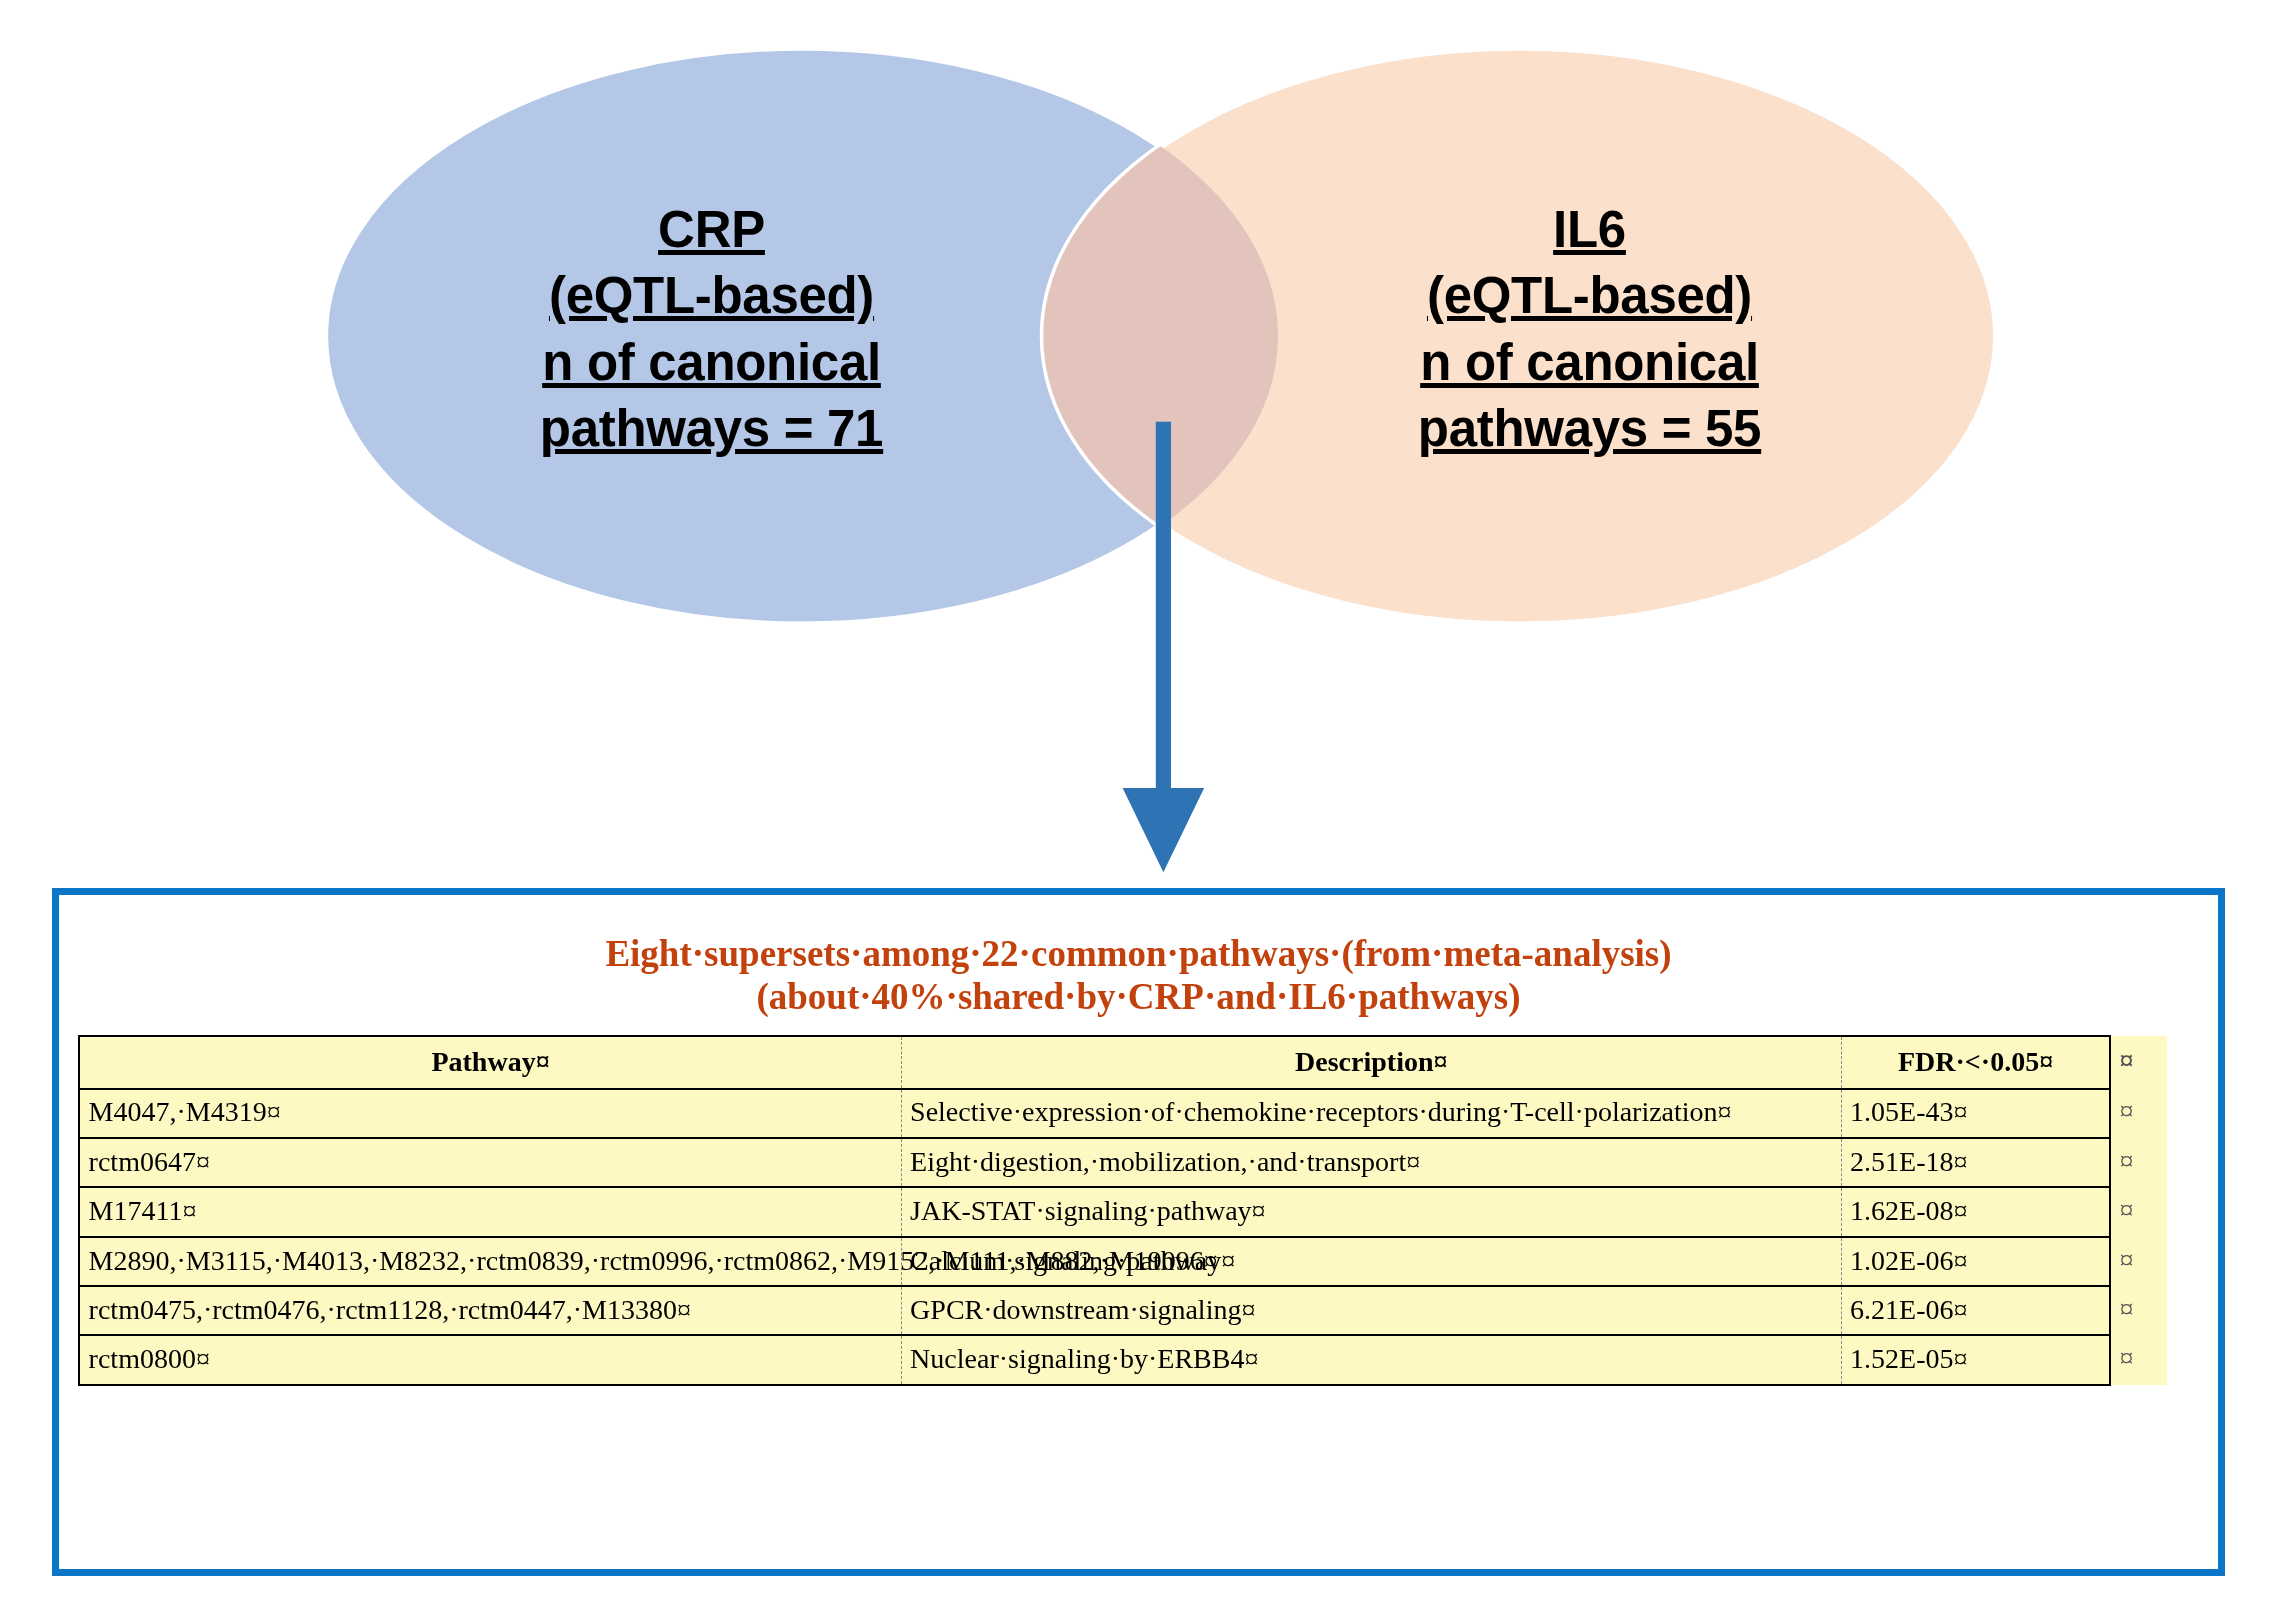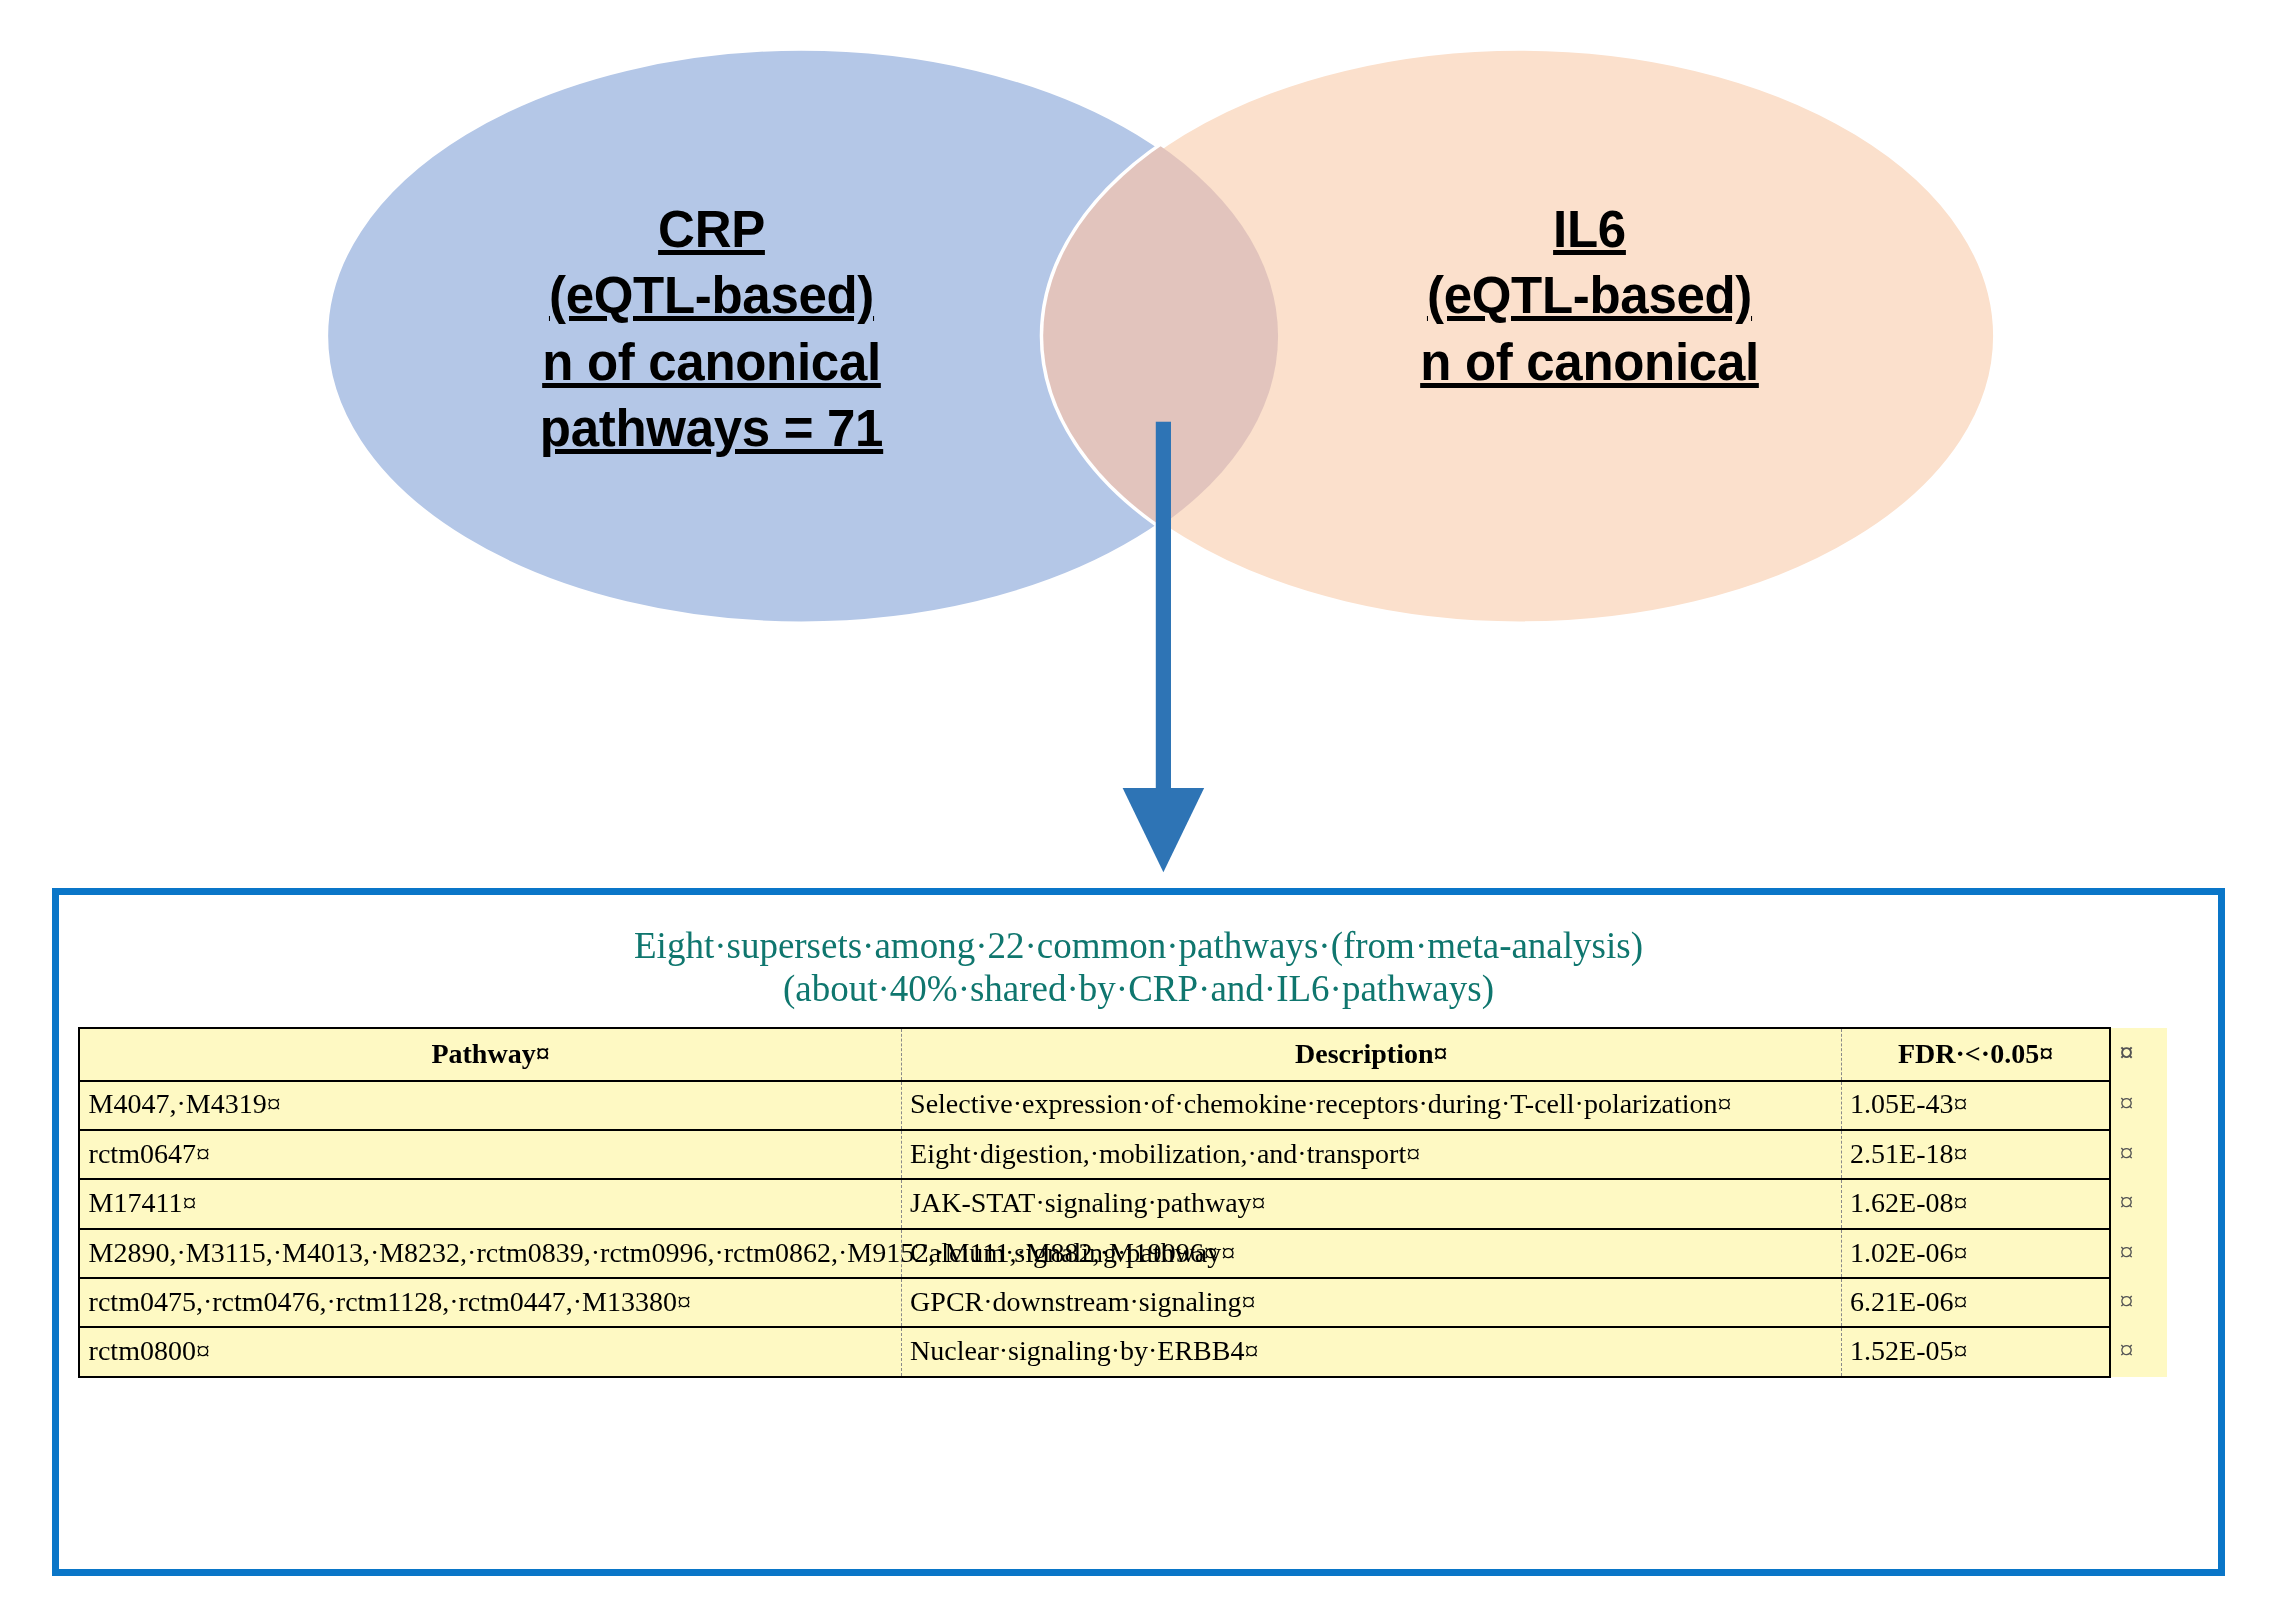--- a/index.html
+++ b/index.html
@@ -58,27 +58,27 @@
     position: absolute;
     left: 52px;
     top: 888px;
     width: 2173px;
     height: 688px;
     border: 7.6px solid #0A76C8;
     box-sizing: border-box;
     background: #ffffff;
   }
   #results-title {
-    margin: 30px 0 0 0;
+    margin: 38px 0 0 0;
     text-align: center;
     font-family: "Liberation Serif", serif;
-    font-weight: normal;
+    font-weight: bold;
     font-size: 37px;
     line-height: 1.16;
-    color: #0f766e;
+    color: #c2410c;
   }
   #results-title .ln { display: block; }
 
   
   #pathway-table {
     border-collapse: collapse;
     table-layout: fixed;
     width: 2088px;
     margin: 16.6px 0 0 19.3px;
     font-family: "Liberation Serif", serif;
@@ -153,20 +153,21 @@
     <span class="ln">CRP</span>
     <span class="ln">(eQTL-based)</span>
     <span class="ln">n of canonical</span>
     <span class="ln">pathways = 71</span>
   </div>
 
   <div class="venn-label" id="venn-label-il6">
     <span class="ln">IL6</span>
     <span class="ln">(eQTL-based)</span>
     <span class="ln">n of canonical</span>
+    <span class="ln">pathways = 55</span>
   </div>
 </div>
 
 <div id="results-box">
 
   <div id="results-title">
     <span class="ln">Eight·supersets·among·22·common·pathways·(from·meta-analysis)</span>
     <span class="ln">(about·40%·shared·by·CRP·and·IL6·pathways)</span>
   </div>
 

